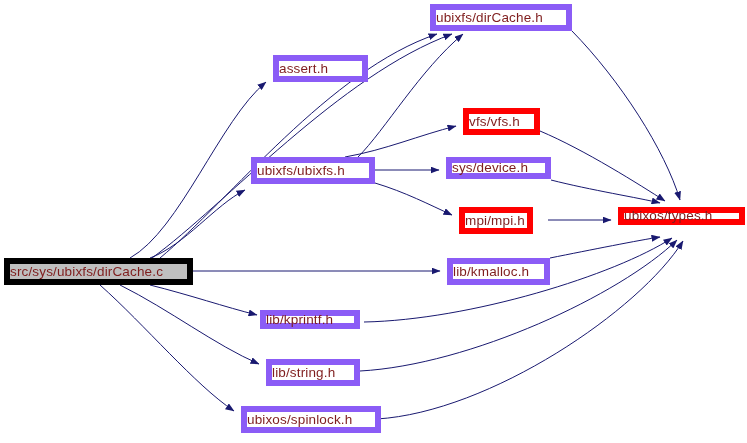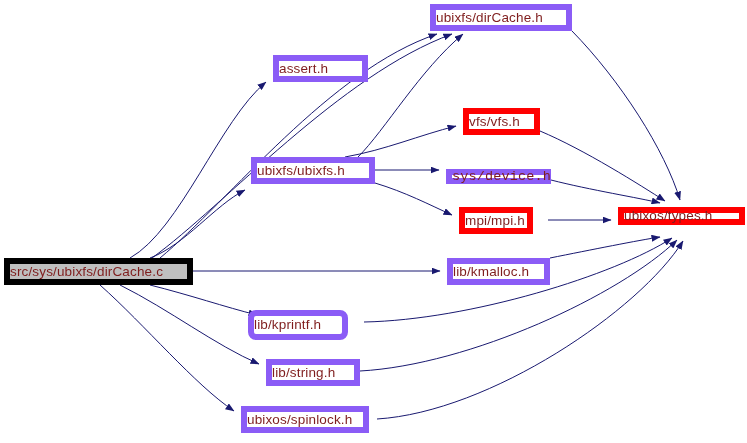--- a/index.html
+++ b/index.html
@@ -93,35 +93,35 @@
       </div>
       <div class="node" style="left: 251px; top: 157px; width: 124px; height: 27px;">
         <span class="node-label">ubixfs/ubixfs.h</span>
       </div>
       <div class="node" style="left: 430px; top: 4px; width: 142px; height: 27px;">
         <span class="node-label">ubixfs/dirCache.h</span>
       </div>
       <div class="node highlight" style="left: 463px; top: 108px; width: 77px; height: 27px;">
         <span class="node-label">vfs/vfs.h</span>
       </div>
-      <div class="node" style="left: 446px; top: 169px; width: 105px; height: 15px; font-family: Liberation Mono, monospace;">
+      <div class="node" style="left: 446px; top: 157px; width: 105px; height: 22px;">
         <span class="node-label">sys/device.h</span>
       </div>
       <div class="node highlight" style="left: 459px; top: 207px; width: 74px; height: 27px;">
         <span class="node-label">mpi/mpi.h</span>
       </div>
       <div class="node" style="left: 447px; top: 258px; width: 103px; height: 27px;">
         <span class="node-label">lib/kmalloc.h</span>
       </div>
-      <div class="node" style="left: 248px; top: 310px; width: 100px; height: 30px; border-radius: 8px;">
+      <div class="node" style="left: 260px; top: 310px; width: 100px; height: 19px;">
         <span class="node-label">lib/kprintf.h</span>
       </div>
       <div class="node" style="left: 266px; top: 359px; width: 94px; height: 27px;">
         <span class="node-label">lib/string.h</span>
       </div>
-      <div class="node" style="left: 241px; top: 406px; width: 128px; height: 27px;">
+      <div class="node" style="left: 241px; top: 406px; width: 140px; height: 27px;">
         <span class="node-label">ubixos/spinlock.h</span>
       </div>
       <div class="node highlight" style="left: 618px; top: 207px; width: 127px; height: 18px;">
         <span class="node-label">ubixos/types.h</span>
       </div>
     </div>
 </div>
 
 </body></html>

